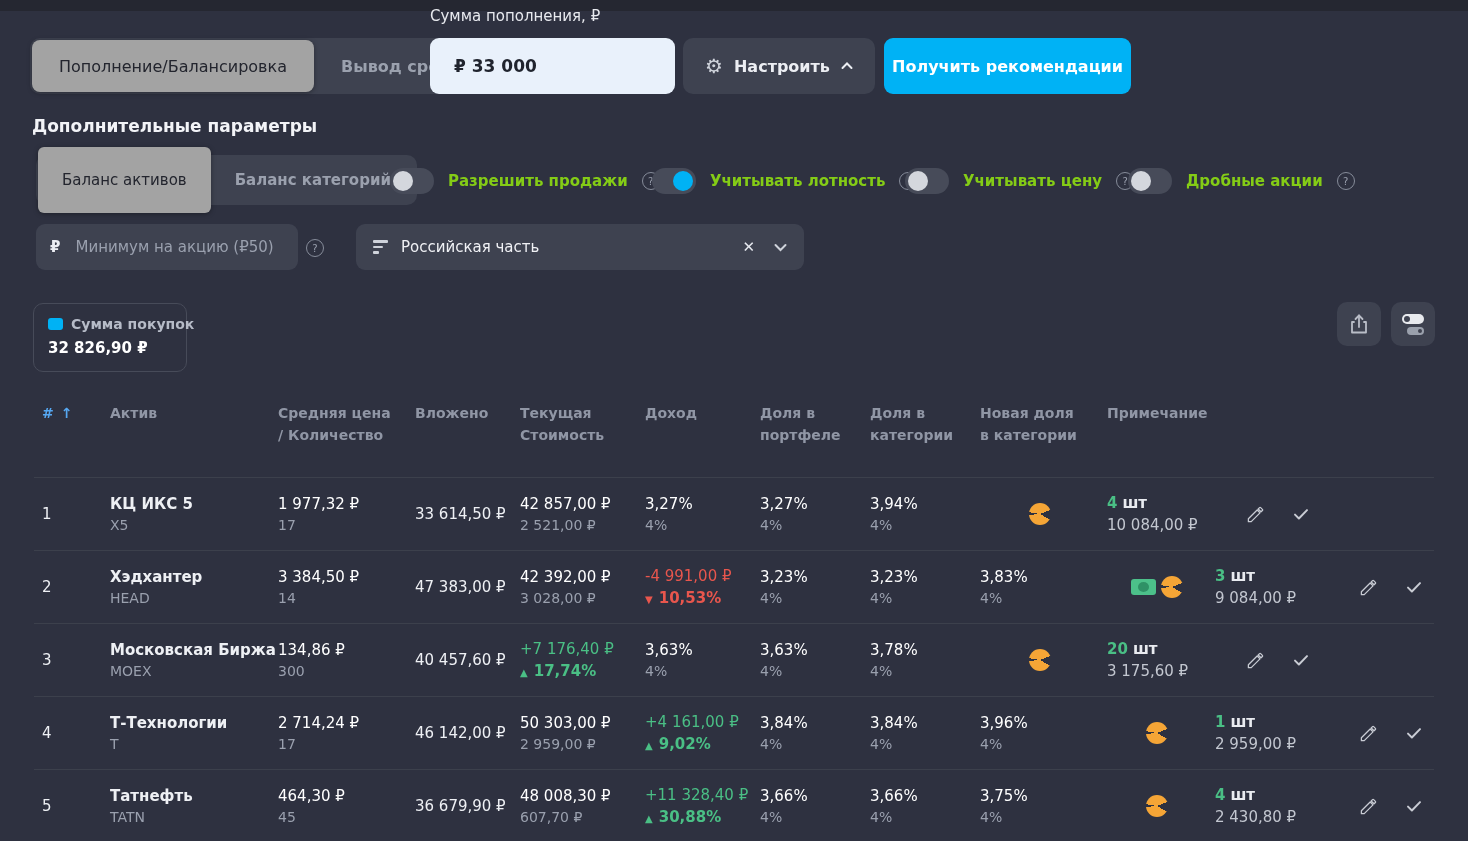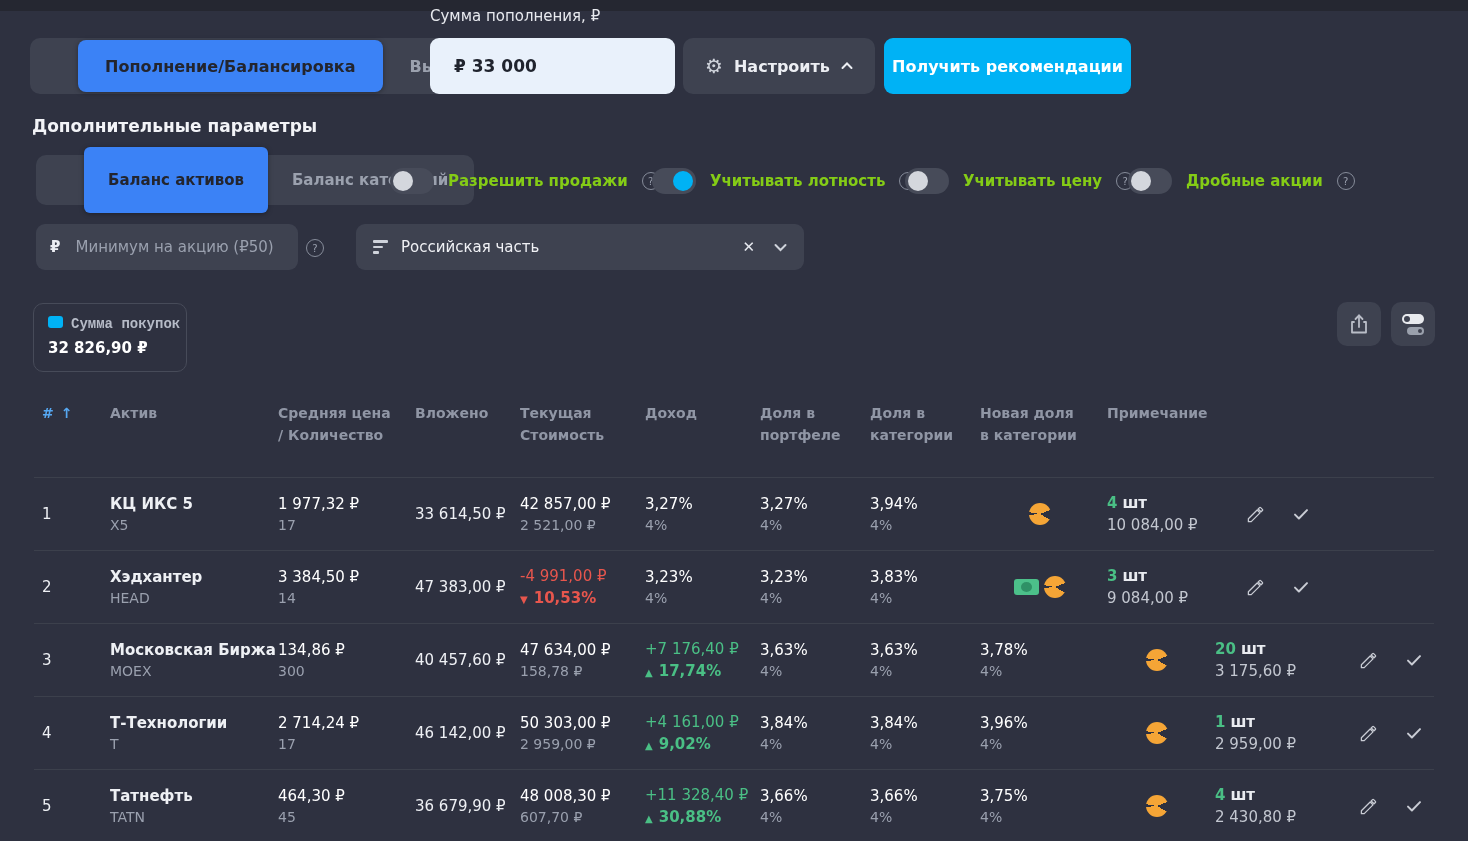--- a/index.html
+++ b/index.html
@@ -8,21 +8,21 @@
     background:#2e3140;
     font-family:"DejaVu Sans","Liberation Sans",sans-serif;
     -webkit-font-smoothing:antialiased;
   }
   .app{position:relative;width:1468px;height:841px;background:#2e3140;}
   .top-strip{position:absolute;top:0;left:0;width:100%;height:11px;background:#252731;}
 
   
   .tab-group{position:absolute;display:flex;align-items:center;background:#3e4250;border-radius:10px;padding:2px;box-sizing:border-box;}
   .tab{display:flex;align-items:center;justify-content:center;height:100%;border-radius:8px;cursor:pointer;white-space:nowrap;}
-  .tab.active{background:#3b82f6;color:#23252e;font-weight:700;box-shadow:0 1px 5px rgba(0,0,0,.35);margin-left:46px;}
+  .tab.active{background:#a3a3a3;color:#23252e;font-weight:400;box-shadow:0 1px 5px rgba(0,0,0,.35);}
   .tab.inactive{color:#9ba1ae;font-weight:600;}
   #main-tabs{left:30px;top:38px;height:56px;}
   #main-tabs .tab{padding:0 27px;font-size:16px;}
   .amount-label{position:absolute;left:430px;top:7px;font-size:15px;color:#e8eaef;}
   .amount-input{position:absolute;left:430px;top:38px;width:245px;height:56px;background:#e9f1fb;border:none;outline:none;border-radius:9px;padding-left:24px;font-size:17px;font-weight:600;color:#20242e;box-sizing:border-box;font-family:inherit;}
   .configure-btn{position:absolute;left:683px;top:38px;width:192px;height:56px;background:#3e4250;border-radius:10px;display:flex;align-items:center;justify-content:center;gap:11px;color:#eceef3;font-size:16px;font-weight:600;cursor:pointer;}
   .gear{font-size:20px;color:#cfd3db;line-height:1;}
   .recommend-btn{position:absolute;left:884px;top:38px;width:247px;height:56px;background:#00b2f5;border:none;border-radius:9px;color:#ffffff;font-size:16px;font-weight:700;cursor:pointer;font-family:inherit;}
 
   
@@ -54,21 +54,21 @@
   .filter-icon i{display:block;height:2.5px;border-radius:1px;background:#cfd3db;}
   .filter-icon i:nth-child(1){width:15px;}
   .filter-icon i:nth-child(2){width:10px;}
   .filter-icon i:nth-child(3){width:6px;}
   .select-value{flex:1;color:#f0f1f5;font-size:15px;}
   .clear-x{color:#e6e9ef;font-weight:700;font-size:15px;cursor:pointer;padding:0 6px;}
   .chev{display:inline-flex;cursor:pointer;}
 
   
   .summary-card{position:absolute;left:33px;top:303px;width:154px;height:69px;border:1px solid #474b59;border-radius:10px;padding:12px 14px;box-sizing:border-box;}
-  .summary-top{display:flex;align-items:flex-start;gap:8px;font-size:14px;color:#b6bbc7;font-weight:600;white-space:nowrap;font-family:Liberation Mono, monospace;}
+  .summary-top{display:flex;align-items:center;gap:8px;font-size:14px;color:#b6bbc7;font-weight:600;white-space:nowrap;}
   .wallet-icon{width:15px;height:12px;background:#00b2f5;border-radius:3px;flex:0 0 auto;}
   .summary-value{margin-top:7px;font-size:15px;font-weight:700;color:#ffffff;}
   .icon-btn{position:absolute;top:302px;width:44px;height:44px;background:#3e4250;border-radius:10px;display:flex;align-items:center;justify-content:center;cursor:pointer;}
   #export-btn{left:1337px;}
   #columns-btn{left:1391px;}
   .pill-icon{display:flex;flex-direction:column;align-items:center;gap:3px;}
   .pill{position:relative;border-radius:6px;}
   .pill.p1{width:22px;height:10px;background:#e8eaee;}
   .pill.p1::after{content:"";position:absolute;left:2px;top:2px;width:6px;height:6px;border-radius:50%;background:#3e4250;}
   .pill.p2{width:17px;height:8px;background:#9aa0ac;align-self:flex-end;}
@@ -289,20 +289,24 @@
       <span class="primary asset-name">Хэдхантер</span>
       <span class="secondary">HEAD</span>
     </div>
     <div class="cell">
       <span class="primary bold">3 384,50 ₽</span>
       <span class="secondary">14</span>
     </div>
     <div class="cell">
       <span class="primary">47 383,00 ₽</span>
     </div>
+    <div class="cell">
+      <span class="primary bold">42 392,00 ₽</span>
+      <span class="secondary">3 028,00 ₽</span>
+    </div>
     <div class="cell c-income down">
       <span class="income-val">-4 991,00 ₽</span>
       <span class="income-pct">
               <span class="tri"></span>
               <span>10,53%</span>
             </span>
     </div>
     <div class="cell">
       <span class="primary bold">3,23%</span>
       <span class="secondary">4%</span>
@@ -347,24 +351,20 @@
       <span class="primary asset-name">Московская Биржа</span>
       <span class="secondary">MOEX</span>
     </div>
     <div class="cell">
       <span class="primary bold">134,86 ₽</span>
       <span class="secondary">300</span>
     </div>
     <div class="cell">
       <span class="primary">40 457,60 ₽</span>
     </div>
-    <div class="cell">
-      <span class="primary bold">47 634,00 ₽</span>
-      <span class="secondary">158,78 ₽</span>
-    </div>
     <div class="cell c-income up">
       <span class="income-val">+7 176,40 ₽</span>
       <span class="income-pct">
               <span class="tri"></span>
               <span>17,74%</span>
             </span>
     </div>
     <div class="cell">
       <span class="primary bold">3,63%</span>
       <span class="secondary">4%</span>

